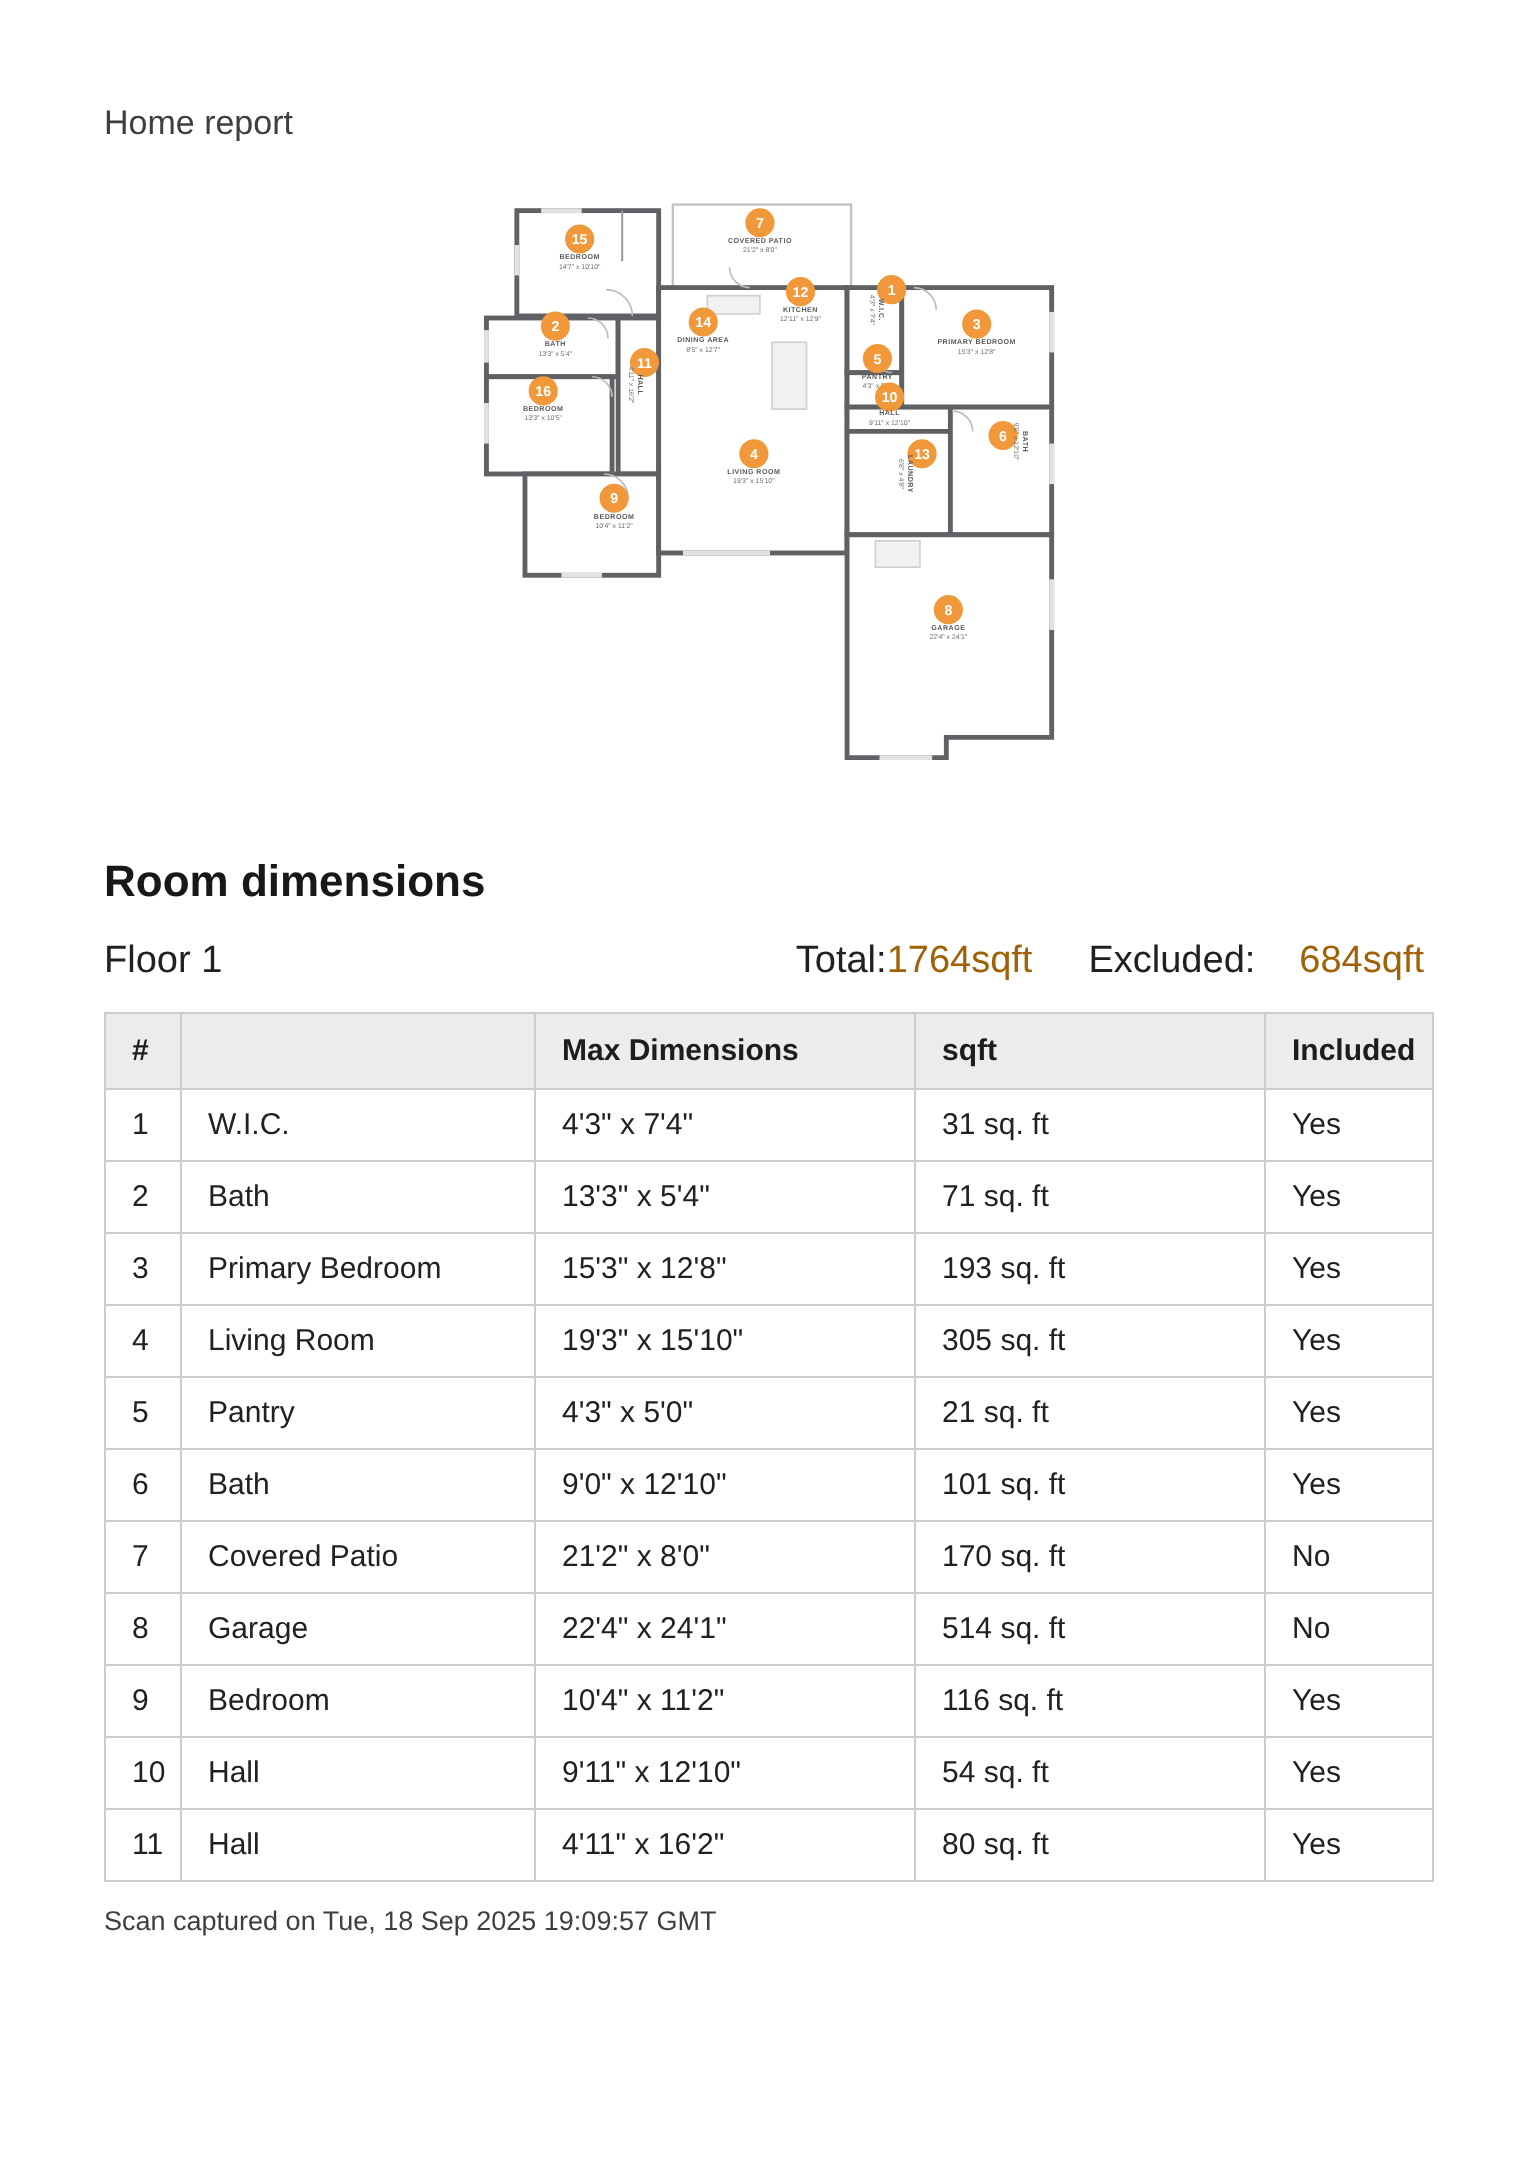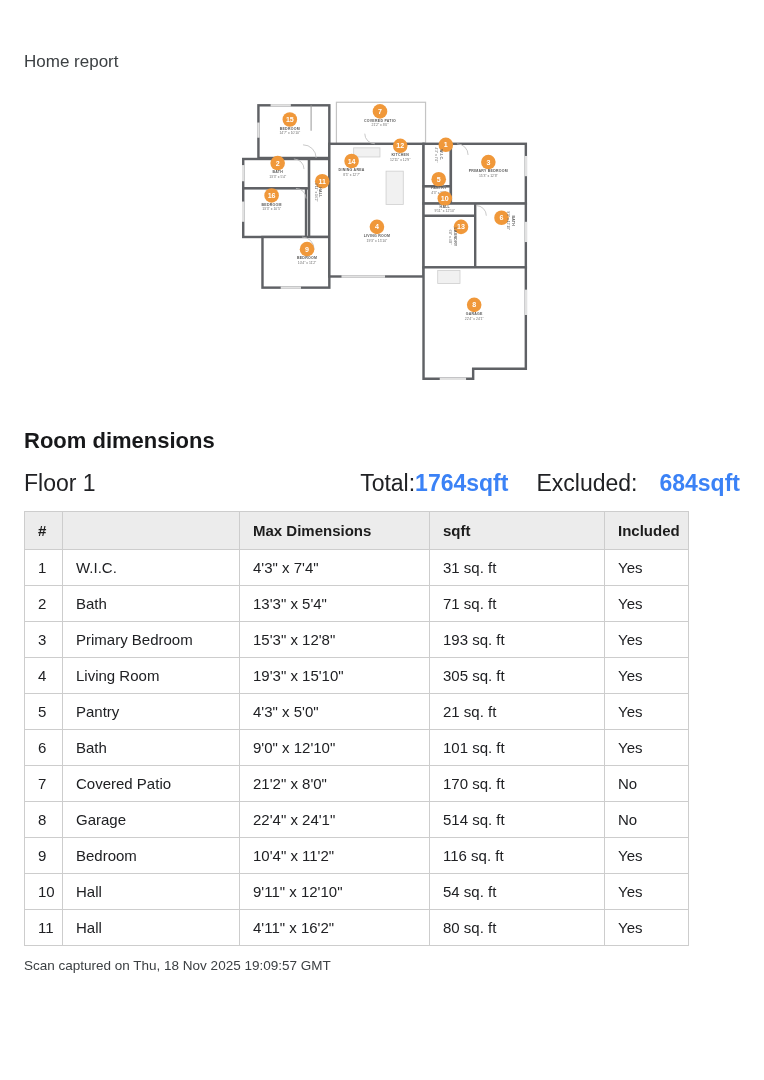--- a/index.html
+++ b/index.html
@@ -2,33 +2,33 @@
 <html><head>
 <meta charset="utf-8">
 <style>
   * { box-sizing: border-box; }
   html, body { margin: 0; padding: 0; }
   body {
     width: 764px; height: 1080px; background: #ffffff;
     font-family: "Liberation Sans", sans-serif; color: #202124;
     overflow: hidden;
   }
-  .content { padding: 0 24px; }
+  .content { padding: 0 52px; }
   .report-label { margin-top: 52px; font-size: 17px; color: #3c4043; }
   .address {
     margin: 8px 0 0; font-size: 24px; line-height: 28px;
     font-weight: 700; color: #17181a; max-width: 675px; letter-spacing: .2px;
   }
   .plan-wrap { margin-top: 20px; display: flex; justify-content: center; }
   .section-title { margin: 44px 0 0; font-size: 22px; font-weight: 700; color: #17181a; }
-  .floor-row { display: flex; align-items: baseline; margin-top: 16px; font-size: 23px; color: #202124; }
+  .floor-row { display: flex; align-items: baseline; margin-top: 16px; font-size: 19px; color: #202124; }
   .floor-label { flex: 1; }
   .totals { display: flex; gap: 28px; }
   .tlabel { font-weight: 400; }
-  .tvalue { font-weight: 700; color: #3b82f6; }
+  .tvalue { font-weight: 400; color: #a16207; }
   .totals .pair.spaced .tvalue { margin-left: 22px; }
   table.room-table { border-collapse: collapse; width: 664px; margin-top: 14px; font-size: 15px; table-layout: fixed; }
   table.room-table th, table.room-table td {
     border: 1px solid #cdcdcd; padding: 0 13px; text-align: left;
     white-space: nowrap; overflow: hidden;
   }
   table.room-table th { background: #ececec; font-weight: 700; height: 38px; color: #1d1d1d; }
   table.room-table td { height: 36px; font-weight: 400; color: #202124; }
   .footer { margin-top: 12px; font-size: 13.5px; color: #3c4043; }
   
@@ -332,15 +332,15 @@
         <tr>
           <td>11</td>
           <td>Hall</td>
           <td>4'11" x 16'2"</td>
           <td>80 sq. ft</td>
           <td>Yes</td>
         </tr>
       </tbody>
   </table>
 
-  <div class="footer">Scan captured on Thu, 18 Nov 2025 19:09:57 GMT</div>
+  <div class="footer">Scan captured on Tue, 18 Sep 2025 19:09:57 GMT</div>
 
 </div>
 
 </body></html>

